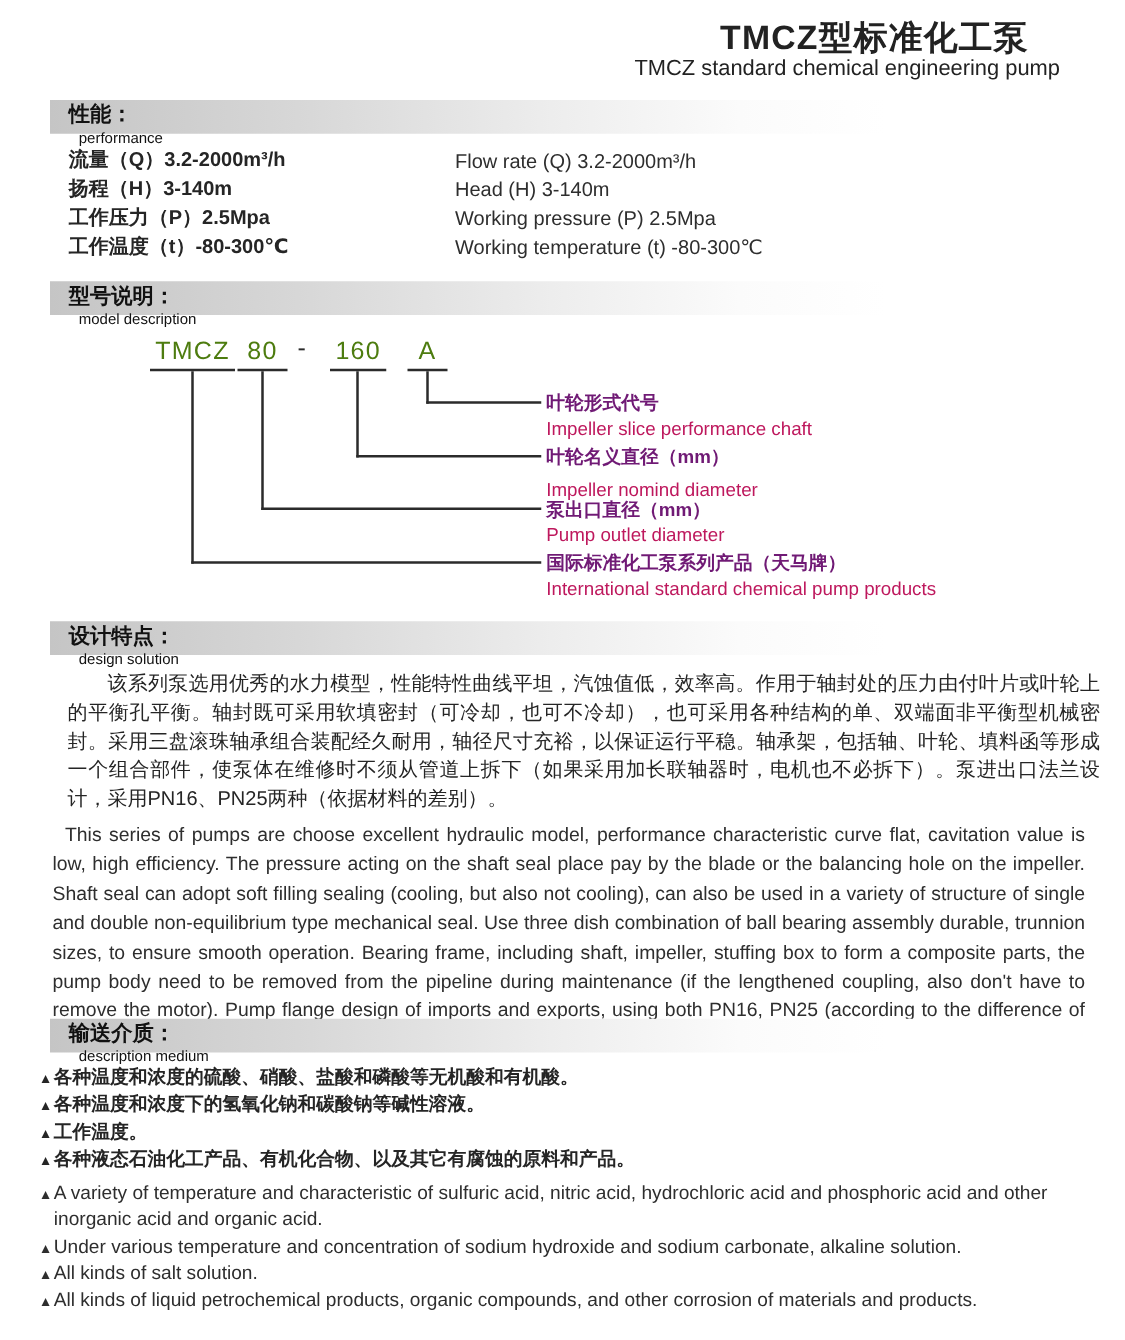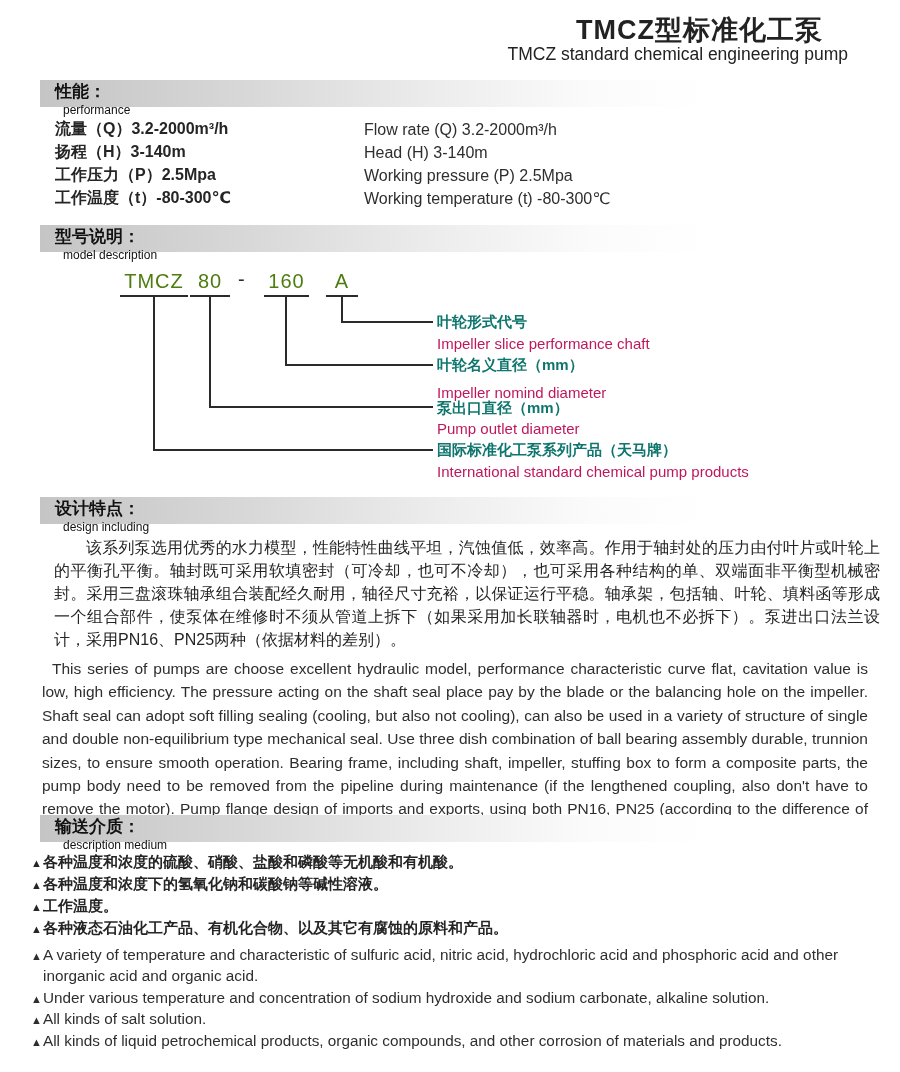--- a/index.html
+++ b/index.html
@@ -38,21 +38,21 @@
   
   .code-part {
     position: absolute; top: 270px; height: 27px;
     border-bottom: 2px solid #2b2b2b;
     font-size: 20px; color: #4d7c0f; text-align: center; letter-spacing: 1px;
   }
   .code-dash { position: absolute; top: 268px; left: 238px; font-size: 20px; color: #2b2b2b; }
   .vline { position: absolute; width: 2px; background: #2b2b2b; }
   .hline { position: absolute; height: 2px; background: #2b2b2b; }
   .dg-label { position: absolute; left: 437px; white-space: nowrap; }
-  .dg-label.zh { font-size: 15px; font-weight: bold; color: #0f766e; }
+  .dg-label.zh { font-size: 15px; font-weight: bold; color: #701a75; }
   .dg-label.en { font-size: 15px; color: #be185d; }
   
   .para-zh {
     position: absolute; left: 54px; top: 536px; width: 826px;
     font-size: 16px; font-weight: normal; line-height: 23px; color: #252525;
     text-align: justify; text-indent: 32px;
   }
   .para-en {
     position: absolute; left: 42px; top: 657px; width: 826px;
     font-size: 15.5px; line-height: 23.4px; color: #2e2e2e;
@@ -120,21 +120,21 @@
     <div class="dg-label zh" style="top:356px">叶轮名义直径（mm）</div>
     <div class="dg-label en" style="top:384px">Impeller nomind diameter</div>
     <div class="dg-label zh" style="top:399px">泵出口直径（mm）</div>
     <div class="dg-label en" style="top:420px">Pump outlet diameter</div>
     <div class="dg-label zh" style="top:441px">国际标准化工泵系列产品（天马牌）</div>
     <div class="dg-label en" style="top:463px">International standard chemical pump products</div>
   </div>
 
   <div class="bar" style="top:497px">
     <span class="zh">设计特点：</span>
-    <span class="en">design including</span>
+    <span class="en">design solution</span>
   </div>
   <div class="para-zh">该系列泵选用优秀的水力模型，性能特性曲线平坦，汽蚀值低，效率高。作用于轴封处的压力由付叶片或叶轮上的平衡孔平衡。轴封既可采用软填密封（可冷却，也可不冷却），也可采用各种结构的单、双端面非平衡型机械密封。采用三盘滚珠轴承组合装配经久耐用，轴径尺寸充裕，以保证运行平稳。轴承架，包括轴、叶轮、填料函等形成一个组合部件，使泵体在维修时不须从管道上拆下（如果采用加长联轴器时，电机也不必拆下）。泵进出口法兰设计，采用PN16、PN25两种（依据材料的差别）。</div>
   <div class="para-en">This series of pumps are choose excellent hydraulic model, performance characteristic curve flat, cavitation value is low, high efficiency. The pressure acting on the shaft seal place pay by the blade or the balancing hole on the impeller. Shaft seal can adopt soft filling sealing (cooling, but also not cooling), can also be used in a variety of structure of single and double non-equilibrium type mechanical seal. Use three dish combination of ball bearing assembly durable, trunnion sizes, to ensure smooth operation. Bearing frame, including shaft, impeller, stuffing box to form a composite parts, the pump body need to be removed from the pipeline during maintenance (if the lengthened coupling, also don't have to remove the motor). Pump flange design of imports and exports, using both PN16, PN25 (according to the difference of material).</div>
 
   <div class="bar" style="top:815px">
     <span class="zh">输送介质：</span>
     <span class="en">description medium</span>
   </div>
 
   <ul class="bullets bullets-zh">

